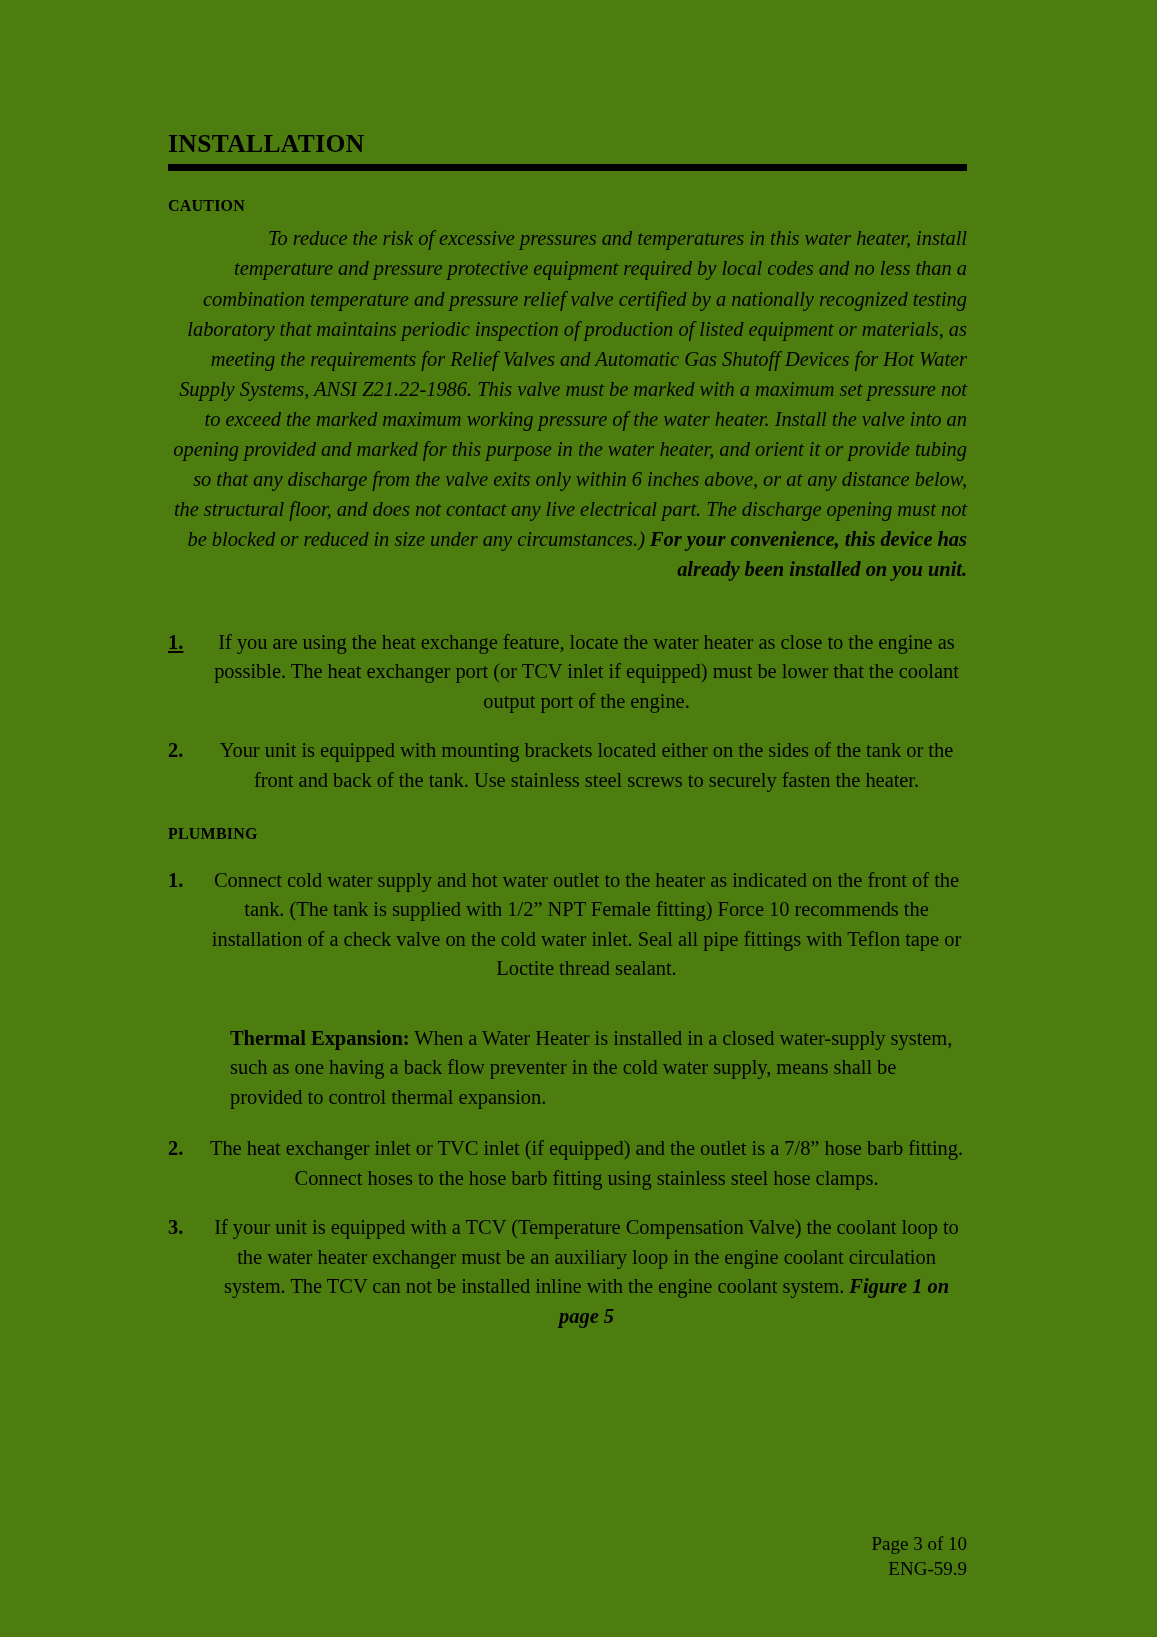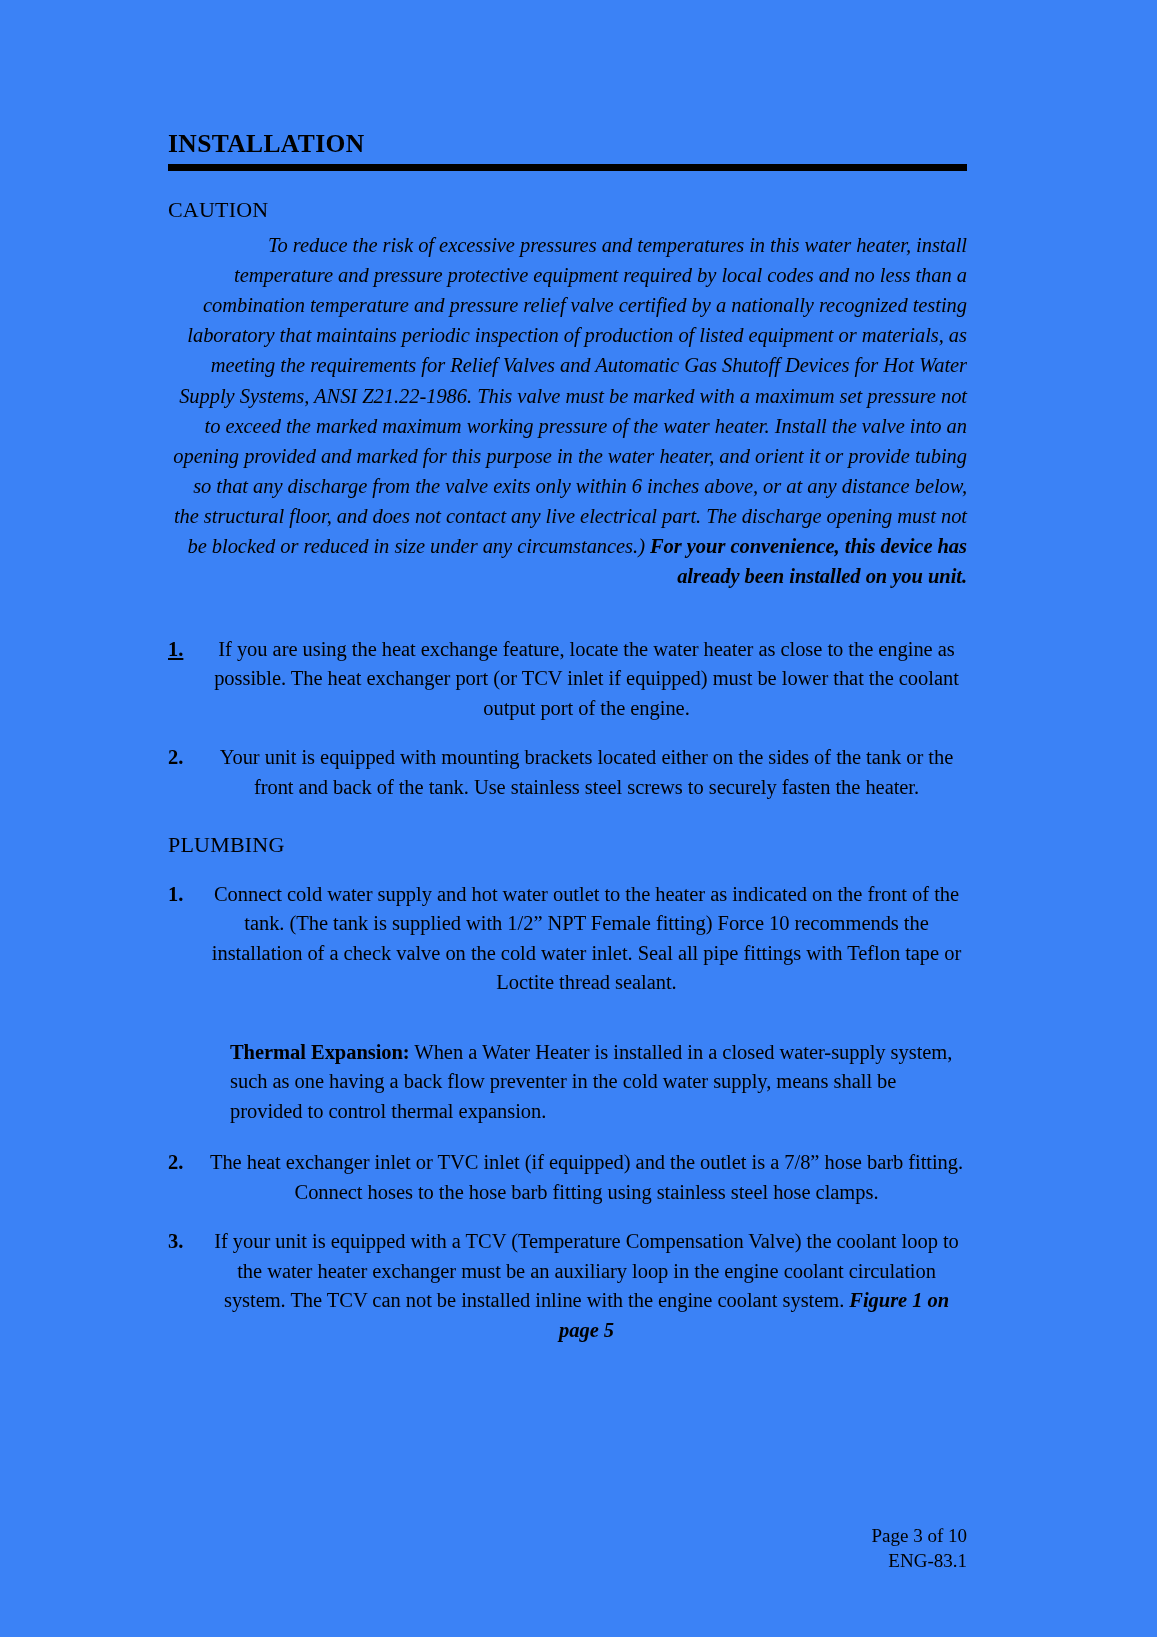--- a/index.html
+++ b/index.html
@@ -8,21 +8,21 @@
     background: #ffffff;
   }
   body {
     font-family: "Liberation Serif", "DejaVu Serif", serif;
     color: #000000;
   }
   .page {
     position: relative;
     width: 1157px;
     height: 1637px;
-    background: #3b82f6;
+    background: #4d7c0f;
     box-sizing: border-box;
     padding: 130px 190px 0 168px;
     overflow: hidden;
   }
 
   
   .doc-title {
     font-size: 25.5px;
     font-weight: bold;
     letter-spacing: 0.4px;
@@ -31,22 +31,22 @@
   }
   .title-rule {
     height: 7px;
     background: #000000;
     width: 100%;
     margin: 0 0 26px 0;
   }
 
   
   .section-heading {
-    font-size: 22px;
-    font-weight: normal;
+    font-size: 16px;
+    font-weight: bold;
     letter-spacing: 0.2px;
     margin: 0 0 8px 0;
     line-height: 1.15;
   }
 
   
   .caution-body {
     font-size: 20.5px;
     font-style: italic;
     line-height: 1.465;
@@ -102,21 +102,21 @@
 
   
   .gap-lg { height: 30px; }
   .gap-md { height: 22px; }
   .gap-sm { height: 14px; }
 
   
   .footer {
     position: absolute;
     right: 190px;
-    bottom: 64px;
+    bottom: 56px;
     text-align: right;
     font-size: 19px;
     line-height: 1.32;
   }
   .footer div { white-space: nowrap; }
   .bold-italic { font-weight: bold; font-style: italic; }
 </style>
 </head>
 <body>
 
@@ -163,16 +163,16 @@
       <span class="num-text">The heat exchanger inlet or TVC inlet (if equipped) and the outlet is a 7/8” hose barb fitting.  Connect hoses to the hose barb fitting using stainless steel hose clamps.</span>
     </li>
     <li class="num-item">
       <span class="num-marker">3.</span>
       <span class="num-text"><span>If your unit is equipped with a TCV (Temperature Compensation Valve) the coolant loop to the water heater exchanger must be an auxiliary loop in the engine coolant circulation system. The TCV can not be installed inline with the engine coolant system. </span><span class="bold-italic">Figure 1 on page 5</span></span>
     </li>
   </ol>
 
   <div class="footer">
     <div>Page 3 of 10</div>
-    <div>ENG-83.1</div>
+    <div>ENG-59.9</div>
   </div>
 
 </div>
 
 </body></html>

